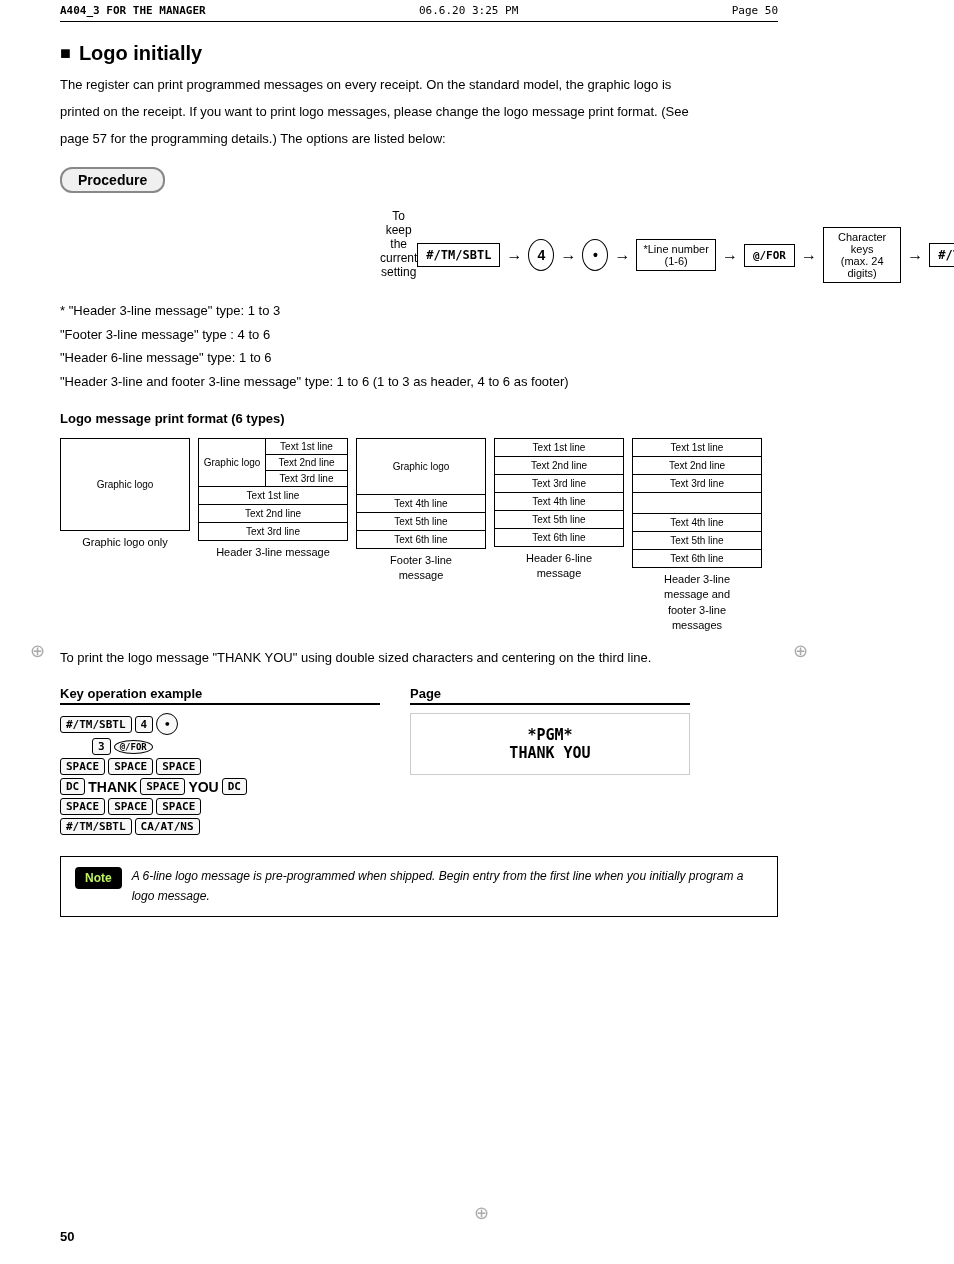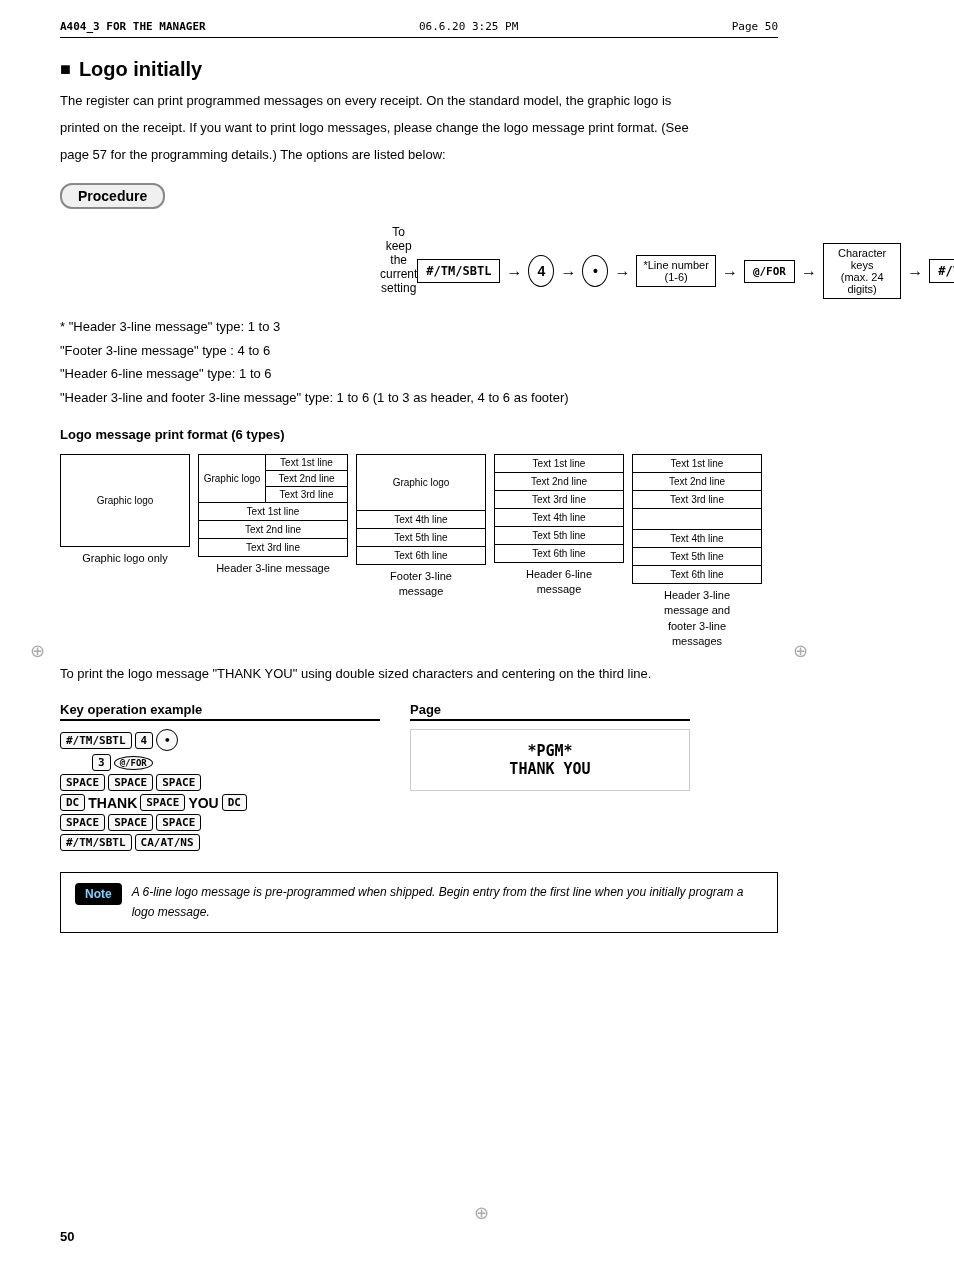--- a/index.html
+++ b/index.html
@@ -9,21 +9,21 @@
       background: #fff;
       color: #000;
       width: 954px;
       min-height: 1264px;
       position: relative;
     }
 
     .page {
       width: 838px;
       min-height: 1264px;
-      padding: 20px 60px 40px 60px;
+      padding: 4px 60px 40px 60px;
       position: relative;
     }
 
     
     .page-header {
       display: flex;
       justify-content: space-between;
       align-items: center;
       border-bottom: 1px solid #000;
       padding-bottom: 4px;
@@ -241,21 +241,21 @@
     }
 
     .note-badge {
       border: 2px solid #000;
       border-radius: 4px;
       padding: 2px 8px;
       font-weight: bold;
       font-size: 12px;
       white-space: nowrap;
       background: #000;
-      color: #7dd3fc;
+      color: #bef264;
       text-align: right;
     }
 
     .note-text {
       font-size: 12px;
       line-height: 1.6;
       font-style: italic;
     }
 
     

